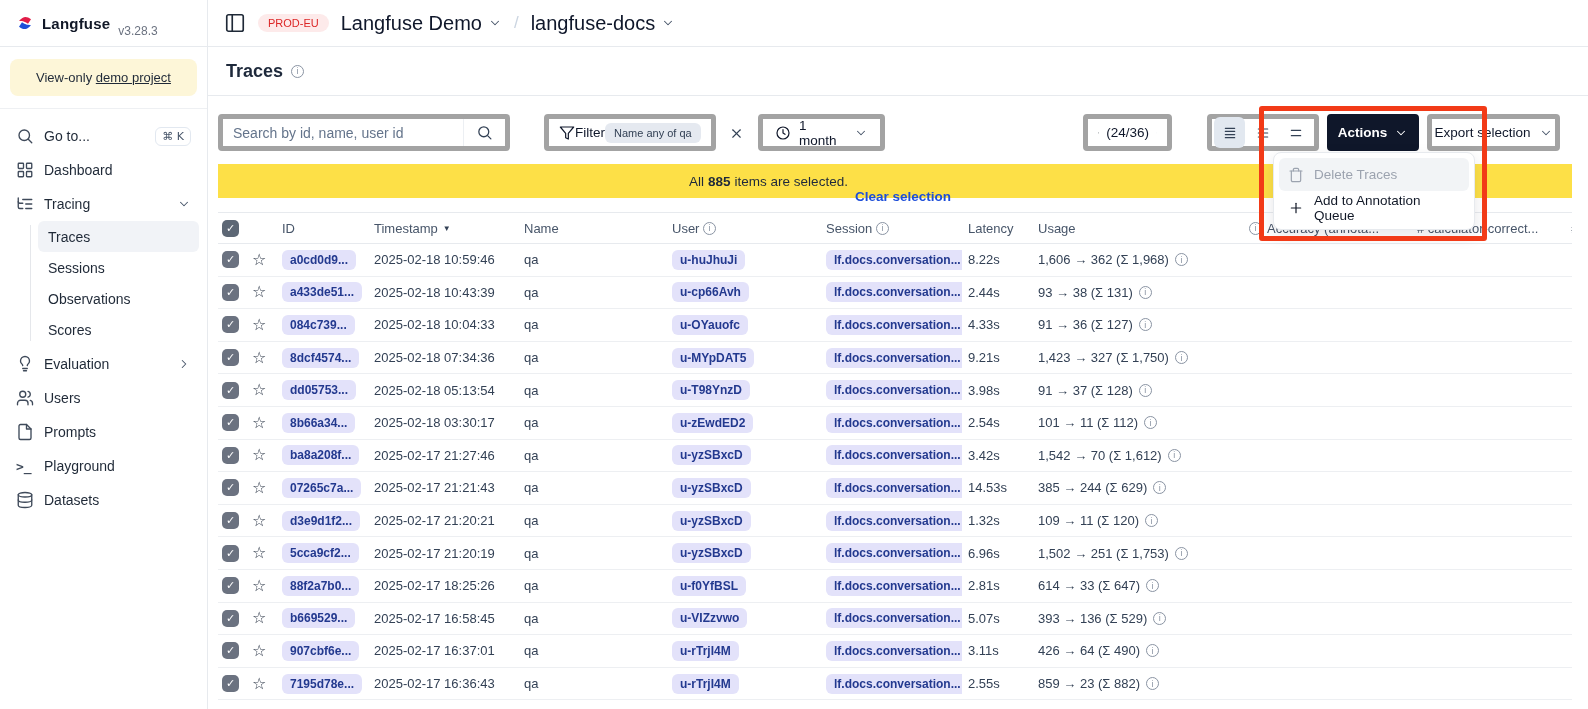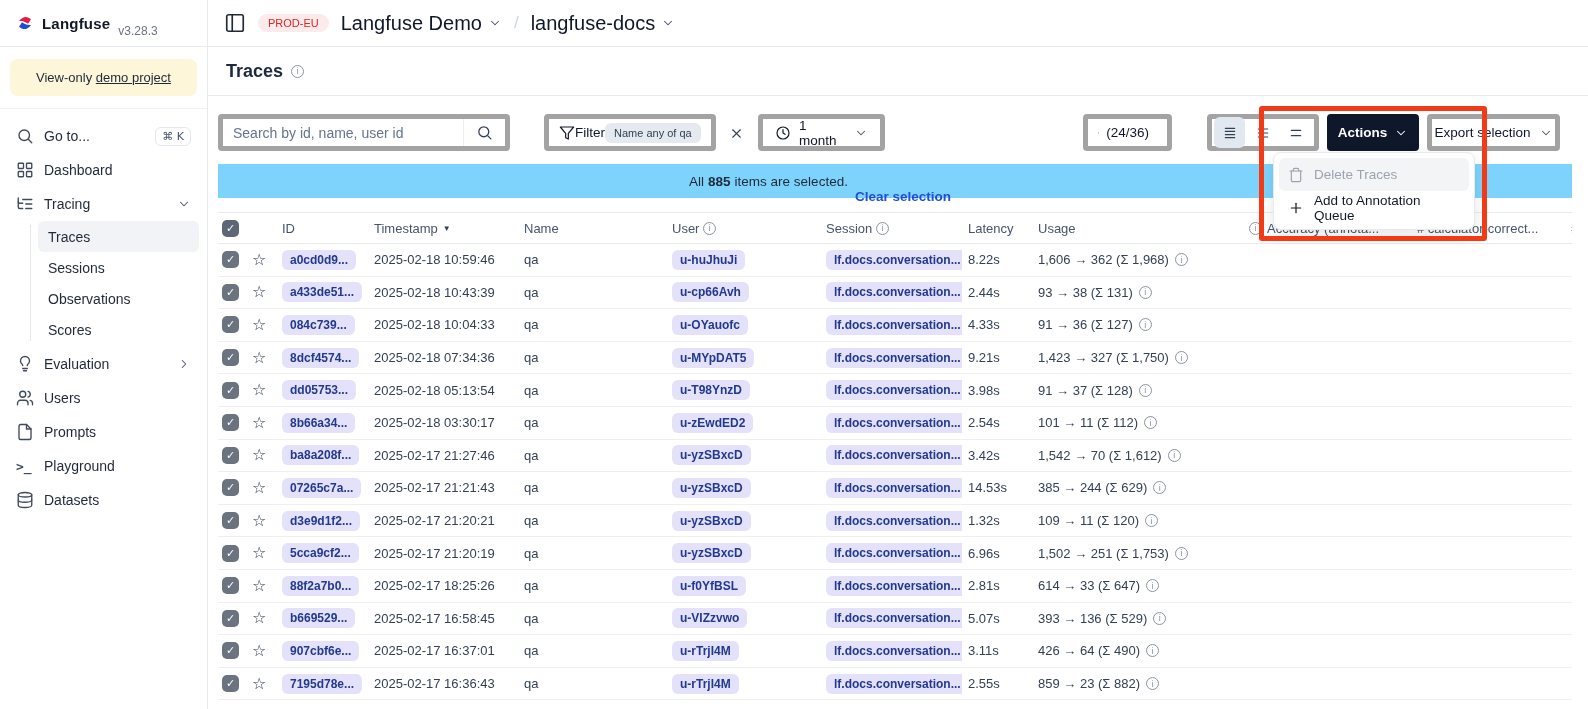--- a/index.html
+++ b/index.html
@@ -53,21 +53,21 @@
   .time-btn { left:758px; width:127px; gap:8px; padding:0 12px; justify-content:flex-start; }
   .cols-btn { left:1083px; width:89px; gap:7px; padding:0 10px; }
   .toggle-group { left:1207px; width:112px; padding:2px; gap:2px; }
   .tg-seg { width:34px; height:31px; display:flex; align-items:center; justify-content:center; border-radius:6px; color:#334155; }
   .tg-seg.active { background:#e2e8f0; }
   .actions-btn { left:1327px; width:92px; background:#0f172a; color:#fff; border-color:#0f172a; justify-content:center; gap:7px; font-weight:600; }
   .export-btn { left:1427px; width:133px; justify-content:center; gap:8px; }
   .mut { color:#475569; }
 
   
-  .sel-banner { position:absolute; left:218px; top:164px; width:1354px; height:34px; background:#7dd3fc; display:flex; align-items:center; justify-content:center; font-size:13.5px; color:#1e293b; padding-right:150px; }
+  .sel-banner { position:absolute; left:218px; top:164px; width:1354px; height:34px; background:#fde047; display:flex; align-items:center; justify-content:center; font-size:13.5px; color:#1e293b; padding-right:150px; }
   .sel-banner b { margin:0 4px; }
   .sel-banner .sel-link { color:#1d4ed8; font-weight:700; margin-left:7px; cursor:pointer;margin-top:31px; }
 
   
   .table { position:absolute; left:218px; top:212px; width:1354px; bottom:0; overflow:hidden; }
   .thead { display:flex; align-items:center; height:32px; border-top:1px solid #e7eaee; border-bottom:1px solid #e7eaee; font-size:13px; color:#475569; font-weight:500; }
   .tr { display:flex; align-items:center; height:32.6px; border-bottom:1px solid #edeff2; font-size:13px; color:#334155; }
   .td,.th { display:flex; align-items:center; padding-left:6px; overflow:hidden; white-space:nowrap; }
   .c-cb { width:32px; padding-left:4px; }
   .c-star { width:26px; padding-left:2px; }

